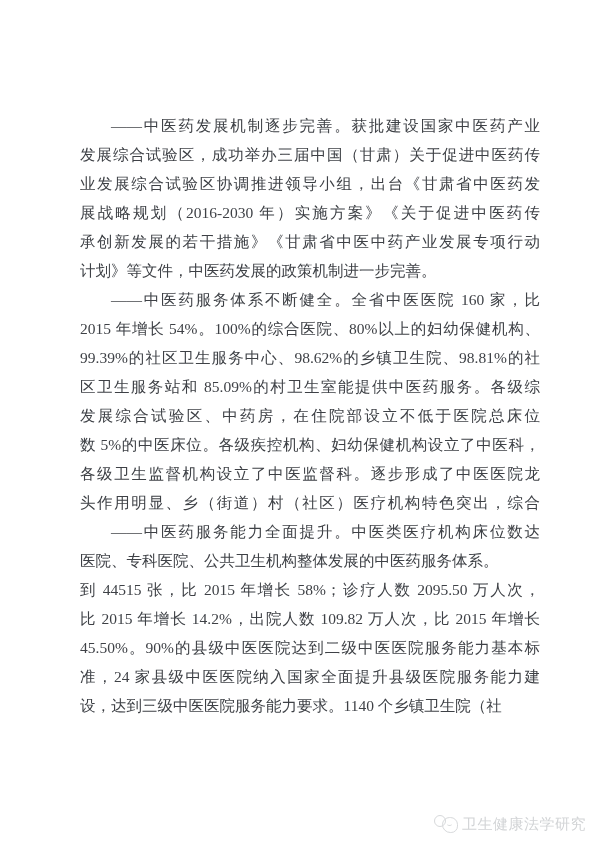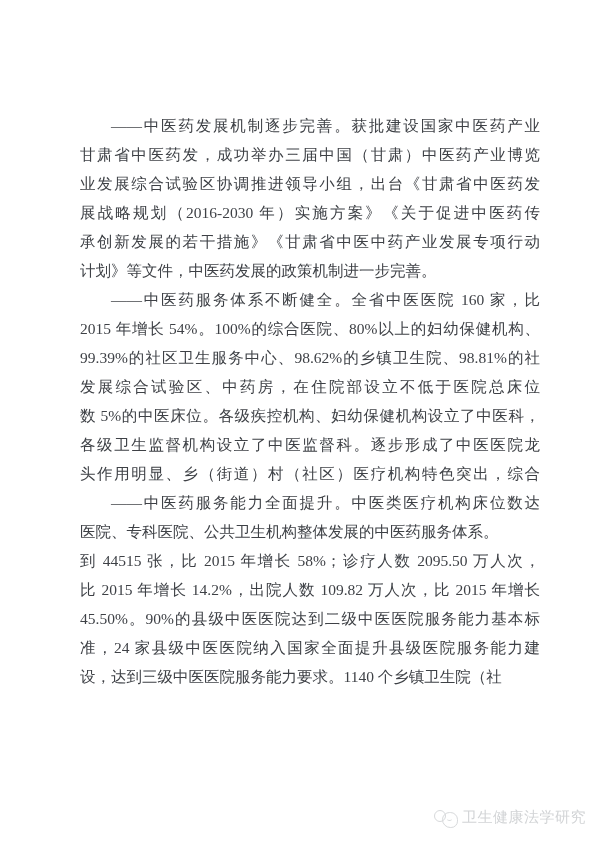--- a/index.html
+++ b/index.html
@@ -36,21 +36,21 @@
   }
   .text-line.last {
     text-align-last: left;
   }
   .watermark {
     position: absolute;
     left: 434px;
     top: 808px;
     height: 26px;
     display: flex;
-    align-items: flex-start;
+    align-items: flex-end;
     gap: 1px;
     color: #d2d4d6;
     font-size: 15px;
     letter-spacing: 0.5px;
     user-select: none;
   }
   .wm-icon {
     display: inline-block;
     width: 27px;
     height: 21px;
@@ -84,28 +84,29 @@
     border-radius: 0 0 50% 50%;
   }
 </style>
 </head>
 <body>
 
 <div class="page">
 
   <div class="text-block" id="text-block" style="color: rgb(62, 65, 70);">
       <div class="text-line first">——中医药发展机制逐步完善。获批建设国家中医药产业</div>
-      <div class="text-line">甘肃省中医药发，成功举办三届中国（甘肃）中医药产业博览</div>
+      <div class="text-line">发展综合试验区，成功举办三届中国（甘肃）关于促进中医药传</div>
       <div class="text-line">业发展综合试验区协调推进领导小组，出台《甘肃省中医药发</div>
       <div class="text-line">展战略规划（2016-2030 年）实施方案》《关于促进中医药传</div>
       <div class="text-line">承创新发展的若干措施》《甘肃省中医中药产业发展专项行动</div>
       <div class="text-line last">计划》等文件，中医药发展的政策机制进一步完善。</div>
       <div class="text-line first">——中医药服务体系不断健全。全省中医医院 160 家，比</div>
       <div class="text-line">2015 年增长 54%。100%的综合医院、80%以上的妇幼保健机构、</div>
       <div class="text-line">99.39%的社区卫生服务中心、98.62%的乡镇卫生院、98.81%的社</div>
+      <div class="text-line">区卫生服务站和 85.09%的村卫生室能提供中医药服务。各级综</div>
       <div class="text-line">发展综合试验区、中药房，在住院部设立不低于医院总床位</div>
       <div class="text-line">数 5%的中医床位。各级疾控机构、妇幼保健机构设立了中医科，</div>
       <div class="text-line">各级卫生监督机构设立了中医监督科。逐步形成了中医医院龙</div>
       <div class="text-line">头作用明显、乡（街道）村（社区）医疗机构特色突出，综合</div>
       <div class="text-line first">——中医药服务能力全面提升。中医类医疗机构床位数达</div>
       <div class="text-line last">医院、专科医院、公共卫生机构整体发展的中医药服务体系。</div>
       <div class="text-line">到 44515 张，比 2015 年增长 58%；诊疗人数 2095.50 万人次，</div>
       <div class="text-line">比 2015 年增长 14.2%，出院人数 109.82 万人次，比 2015 年增长</div>
       <div class="text-line">45.50%。90%的县级中医医院达到二级中医医院服务能力基本标</div>
       <div class="text-line">准，24 家县级中医医院纳入国家全面提升县级医院服务能力建</div>

